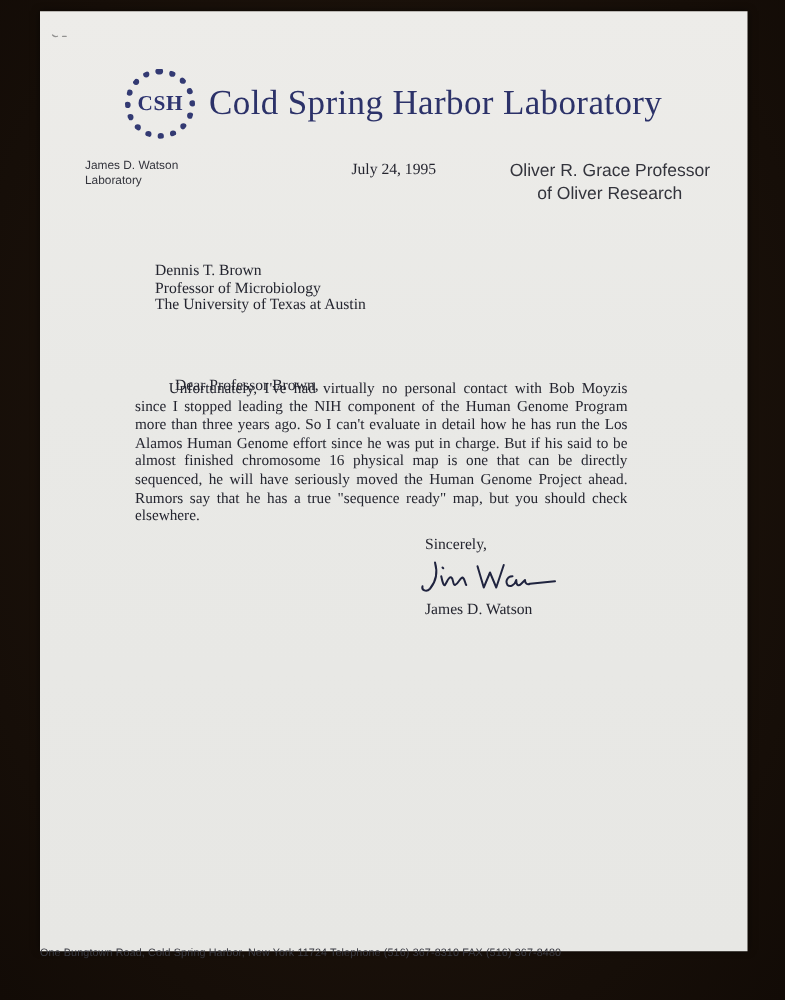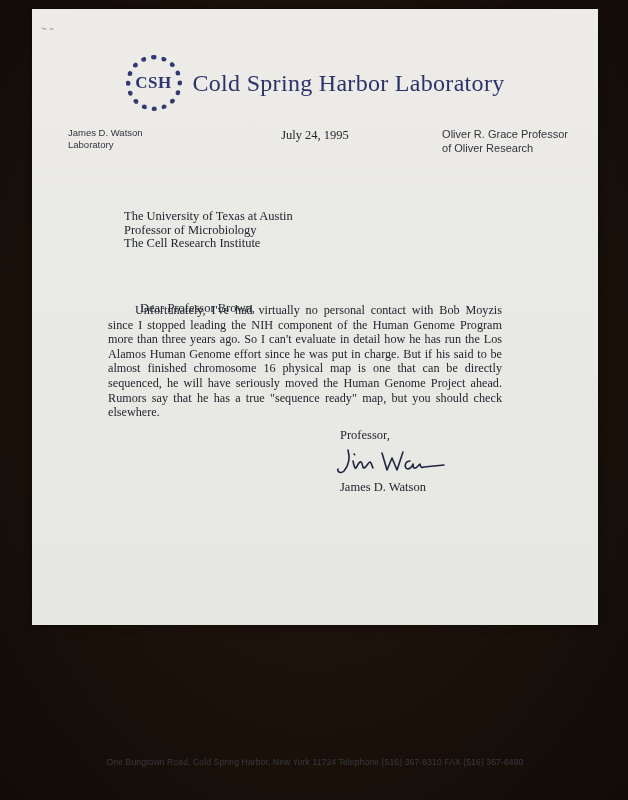--- a/index.html
+++ b/index.html
@@ -14,21 +14,21 @@
     width: 628px;
     height: 800px;
     background: radial-gradient(ellipse at 50% 45%, #241710 0%, #1a110a 55%, #120b06 100%);
     overflow: hidden;
   }
   .paper {
     position: absolute;
     left: 32px;
     top: 9px;
     width: 566px;
-    height: 616px;
+    height: 752px;
     background: linear-gradient(180deg, #edece9 0%, #e9e9e6 40%, #e7e7e4 100%);
     box-shadow: 0 0 6px rgba(0,0,0,0.55);
   }
   .stray-mark {
     position: absolute;
     left: 8px;
     top: 16px;
     width: 16px;
     height: 8px;
     opacity: 0.55;
@@ -54,21 +54,21 @@
     align-items: center;
     justify-content: center;
     color: #2e3470;
     font-size: 17px;
     font-weight: bold;
     letter-spacing: 0.5px;
     flex: 0 0 auto;
   }
   .org-name {
     color: #2c3269;
-    font-size: 24px;
+    font-size: 28px;
     letter-spacing: 0.3px;
     white-space: nowrap;
   }
   
   .hdr-left {
     position: absolute;
     left: 36px;
     top: 118px;
     font-family: "Liberation Sans", sans-serif;
     font-size: 9.5px;
@@ -81,23 +81,23 @@
     right: 0;
     top: 119px;
     text-align: center;
     font-size: 12.5px;
     color: #24252f;
   }
   .hdr-right {
     position: absolute;
     right: 30px;
     top: 118px;
-    text-align: left;
+    text-align: center;
     font-family: "Liberation Sans", sans-serif;
-    font-size: 11px;
+    font-size: 14px;
     line-height: 1.3;
     color: #33343c;
   }
   
   .recipient {
     position: absolute;
     left: 92px;
     top: 201px;
     font-size: 12.5px;
     line-height: 13.6px;
@@ -142,21 +142,20 @@
     left: 308px;
     top: 471px;
     font-size: 12.5px;
     color: #24252f;
   }
   .footer {
     position: absolute;
     left: 0;
     right: 0;
     top: 748px;
-    text-align: center;
     font-family: "Liberation Sans", sans-serif;
     font-size: 8.6px;
     letter-spacing: 0.1px;
     color: #393a42;
   }
 </style>
 </head>
 <body>
 
 <div class="scan-bg">
@@ -179,30 +178,30 @@
     </div>
 
     <div class="hdr-date">July 24, 1995</div>
 
     <div class="hdr-right">
       <div>Oliver R. Grace Professor</div>
       <div>of Oliver Research</div>
     </div>
 
     <div class="recipient">
+      <div>Dennis T. Brown</div>
+      <div>Professor of Microbiology</div>
       <div>The University of Texas at Austin</div>
-      <div>Professor of Microbiology</div>
-      <div>The Cell Research Institute</div>
     </div>
 
     <p class="salutation">Dear Professor Brown,</p>
 
     <p class="body-par">Unfortunately, I've had virtually no personal contact with Bob Moyzis since I stopped leading the NIH component of the Human Genome Program more than three years ago. So I can't evaluate in detail how he has run the Los Alamos Human Genome effort since he was put in charge. But if his said to be almost finished chromosome 16 physical map is one that can be directly sequenced, he will have seriously moved the Human Genome Project ahead. Rumors say that he has a true "sequence ready" map, but you should check elsewhere.</p>
 
-    <div class="closing">Professor,</div>
+    <div class="closing">Sincerely,</div>
 
     <svg class="signature" viewBox="0 0 120 36">
       <g stroke="#20243f" stroke-width="1.6" fill="none" stroke-linecap="round" stroke-linejoin="round">
         <path d="M16 5 C18 12 17 20 12 26 C9 29 5 27 6 24"></path>
         <path d="M22 9 l0.6 0.6"></path>
         <path d="M21 16 C22 21 23 24 24 23 C26 20 27 16 29 17 C31 18 30 23 32 23 C35 22 36 17 38 17 C40 18 40 22 41 23"></path>
         <path d="M50 8 L55 25 L60 13 L65 25 L71 7"></path>
         <path d="M78 16 C74 16 72 20 74 23 C76 25 80 23 81 19 C81 24 83 24 85 22 L88 19 C88 22 90 23 92 22 L112 20"></path>
       </g>
     </svg>

